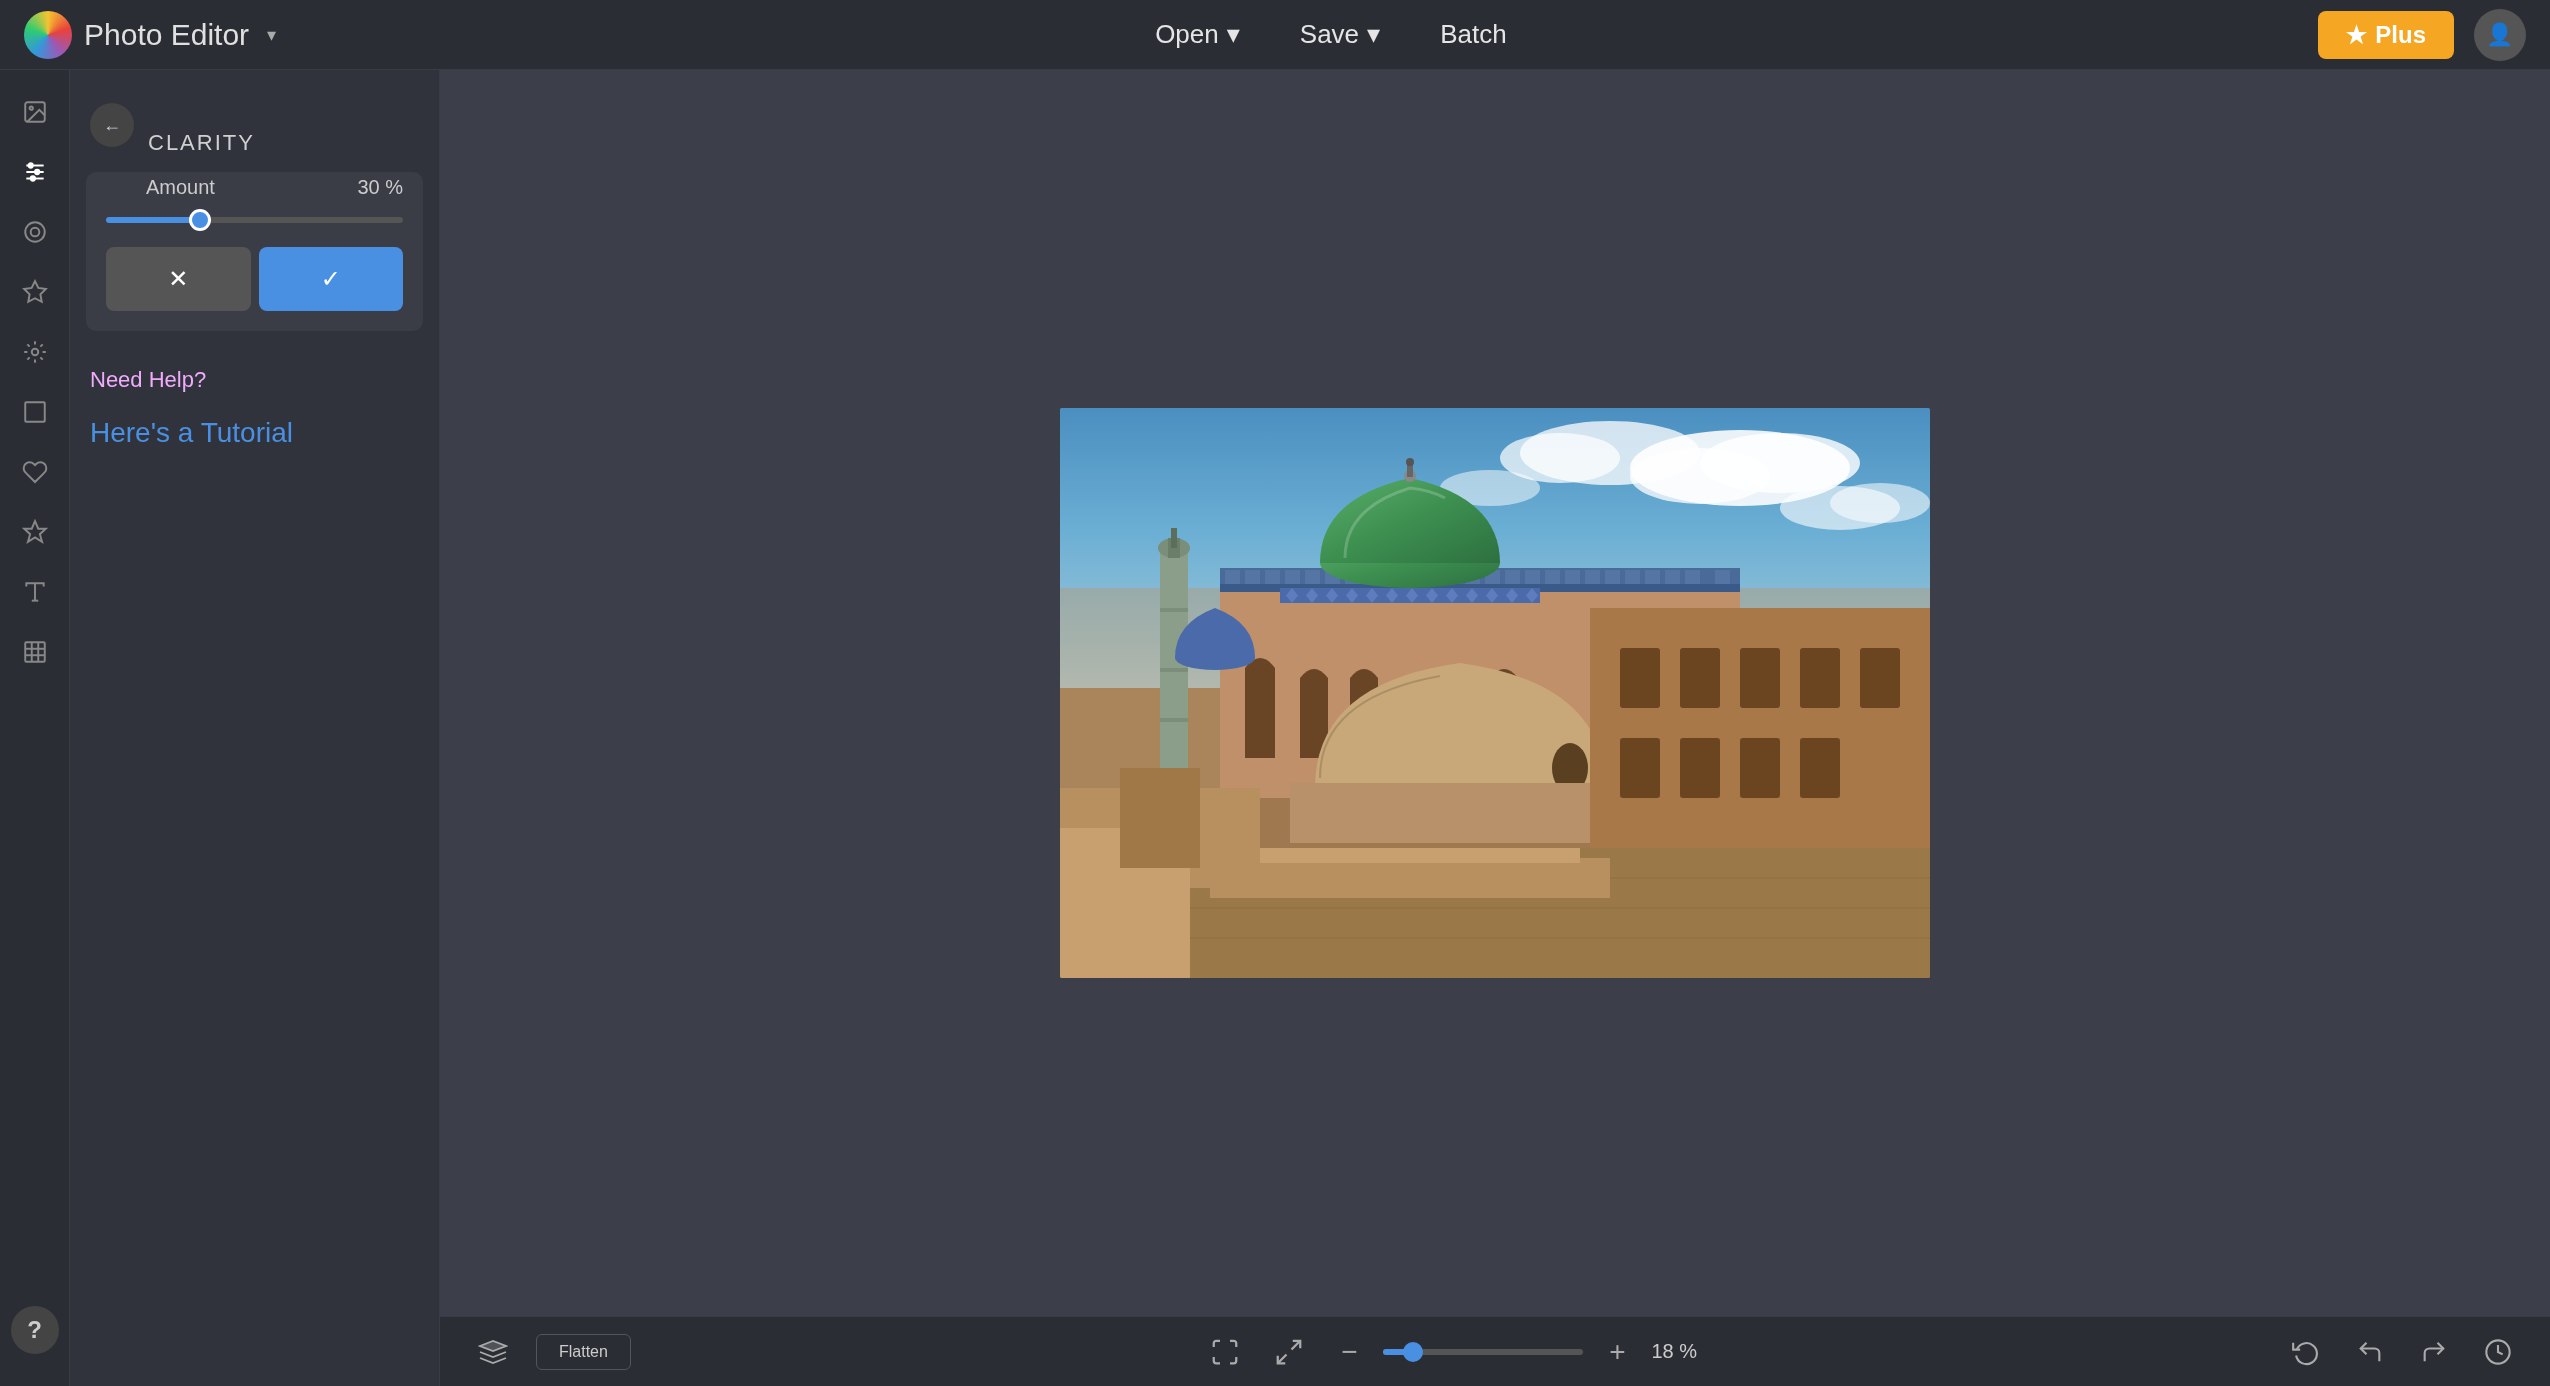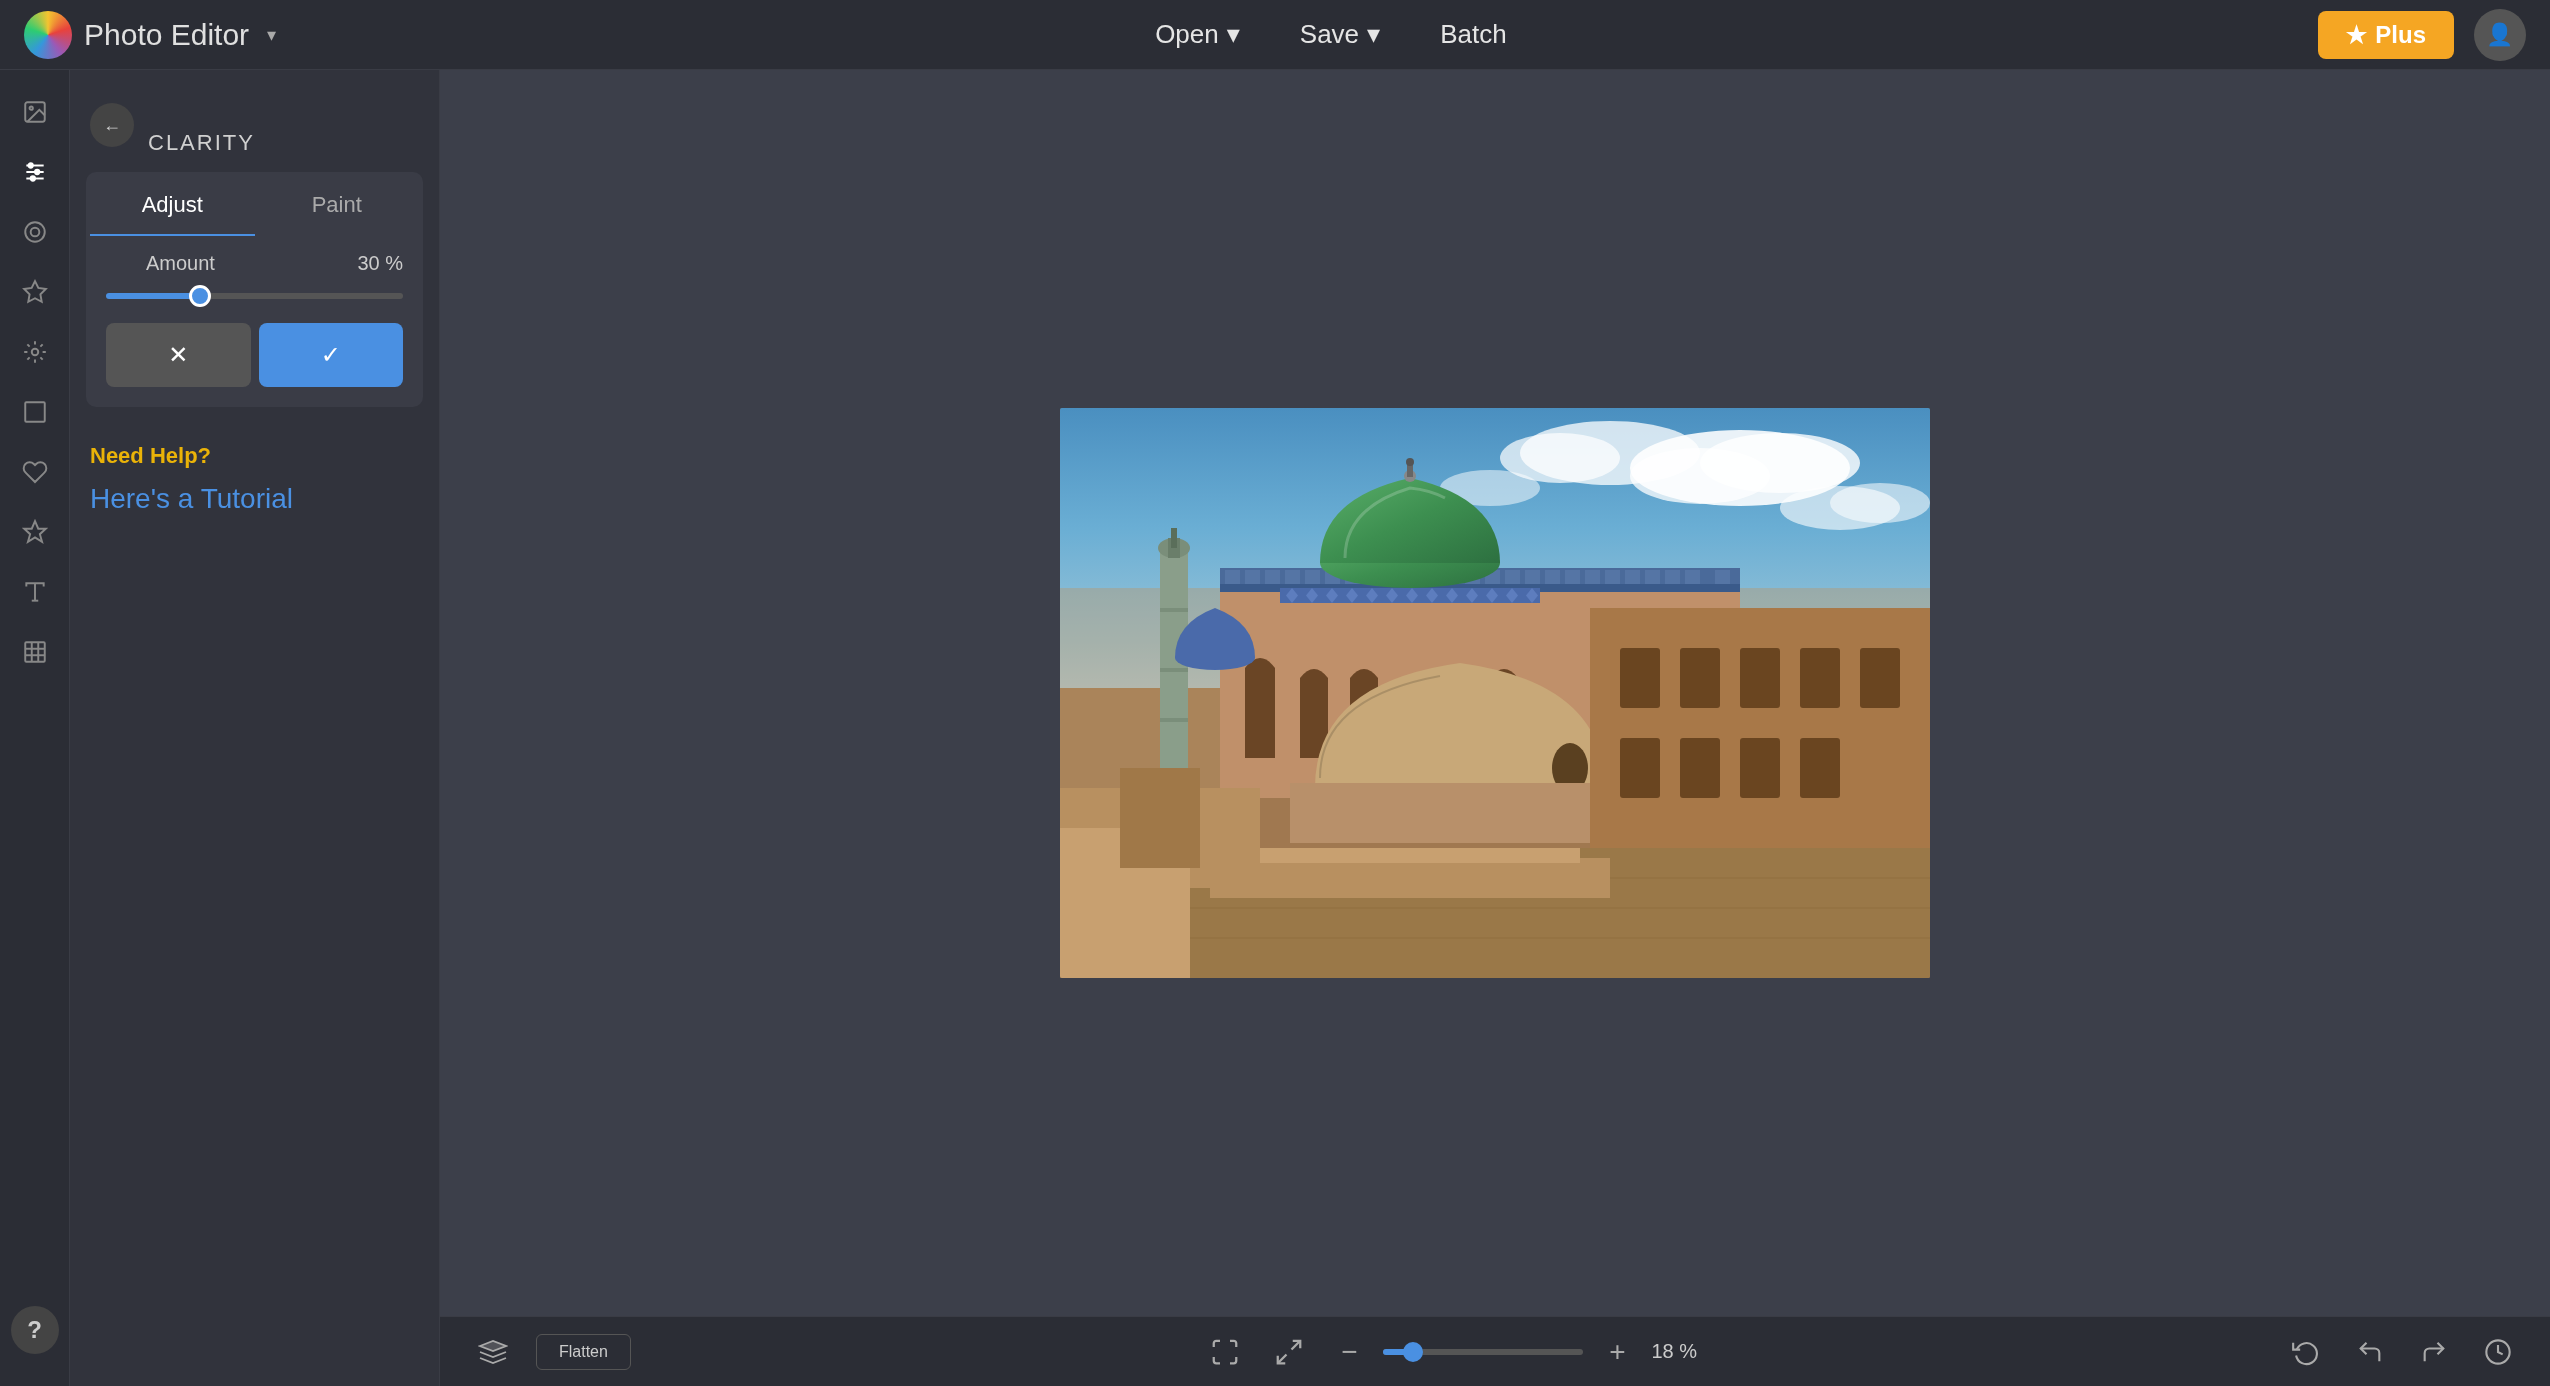--- a/index.html
+++ b/index.html
@@ -242,23 +242,23 @@
       cursor: pointer;
       display: flex; align-items: center; justify-content: center;
     }
 
     
     .help-section {
       padding: 16px 20px;
     }
     .help-label {
       font-size: 22px;
-      color: #eab308;
-      margin-bottom: 14px;
-      font-weight: 700;
+      color: #f0abfc;
+      margin-bottom: 24px;
+      font-weight: 400;
     }
     .tutorial-link {
       font-size: 28px;
       color: #4a90e2;
       cursor: pointer;
       text-decoration: none;
       text-align: right;
     }
     .photo-frame {
       width: 870px;
@@ -513,28 +513,20 @@
   <div class="panel">
     <div class="panel-header">
       <button class="back-btn">
         <span>←</span>
       </button>
       <span class="panel-title">CLARITY</span>
     </div>
 
     <div class="clarity-card">
 
-      <div class="tab-row">
-        <div class="tab active">
-          <span>Adjust</span>
-        </div>
-        <div class="tab">
-          <span>Paint</span>
-        </div>
-      </div>
 
       <div class="slider-row">
         <div class="slider-label-row">
           <span class="slider-label">Amount</span>
           <span class="slider-value">30 %</span>
         </div>
         <input type="range" min="0" max="100" value="30" class="custom-slider" style="background: linear-gradient(to right, rgb(74, 144, 226) 30%, rgb(85, 85, 85) 30%);">
       </div>
 
       <div class="action-row">

